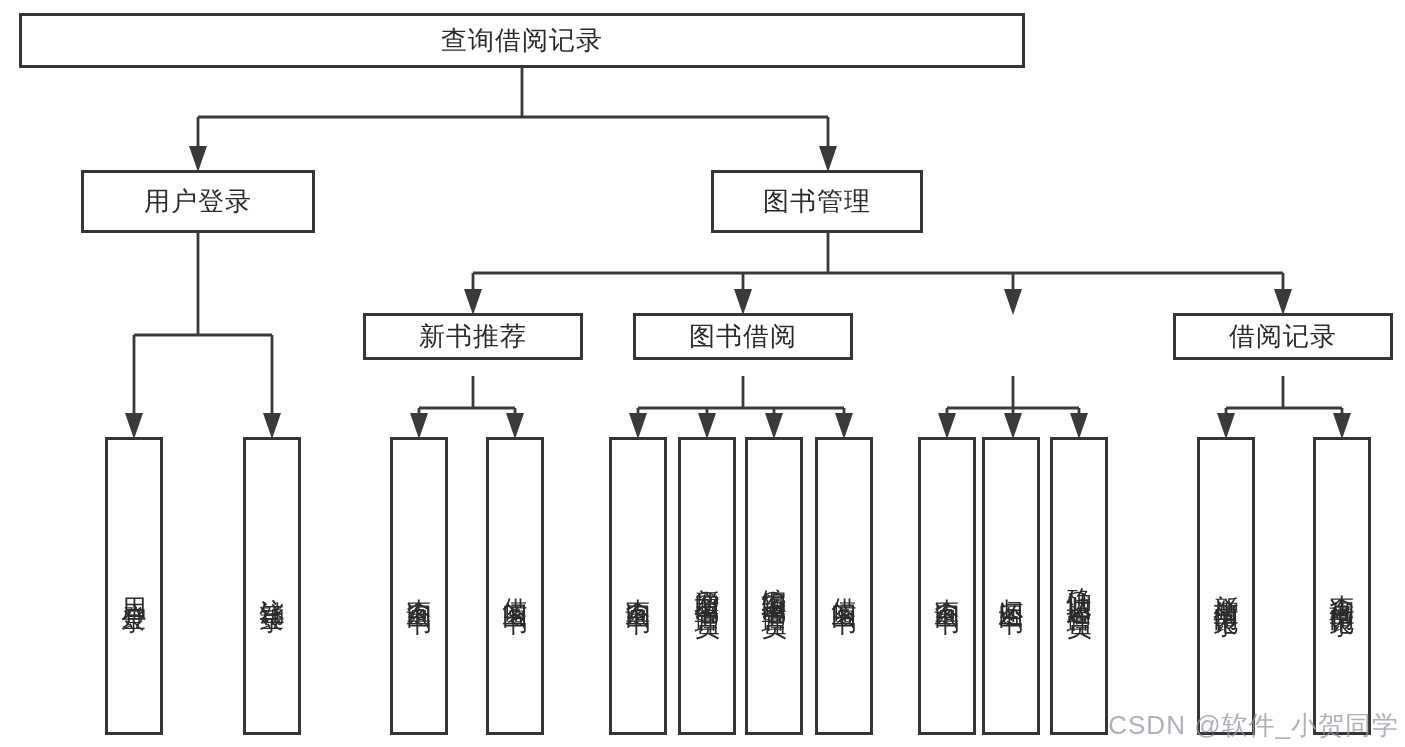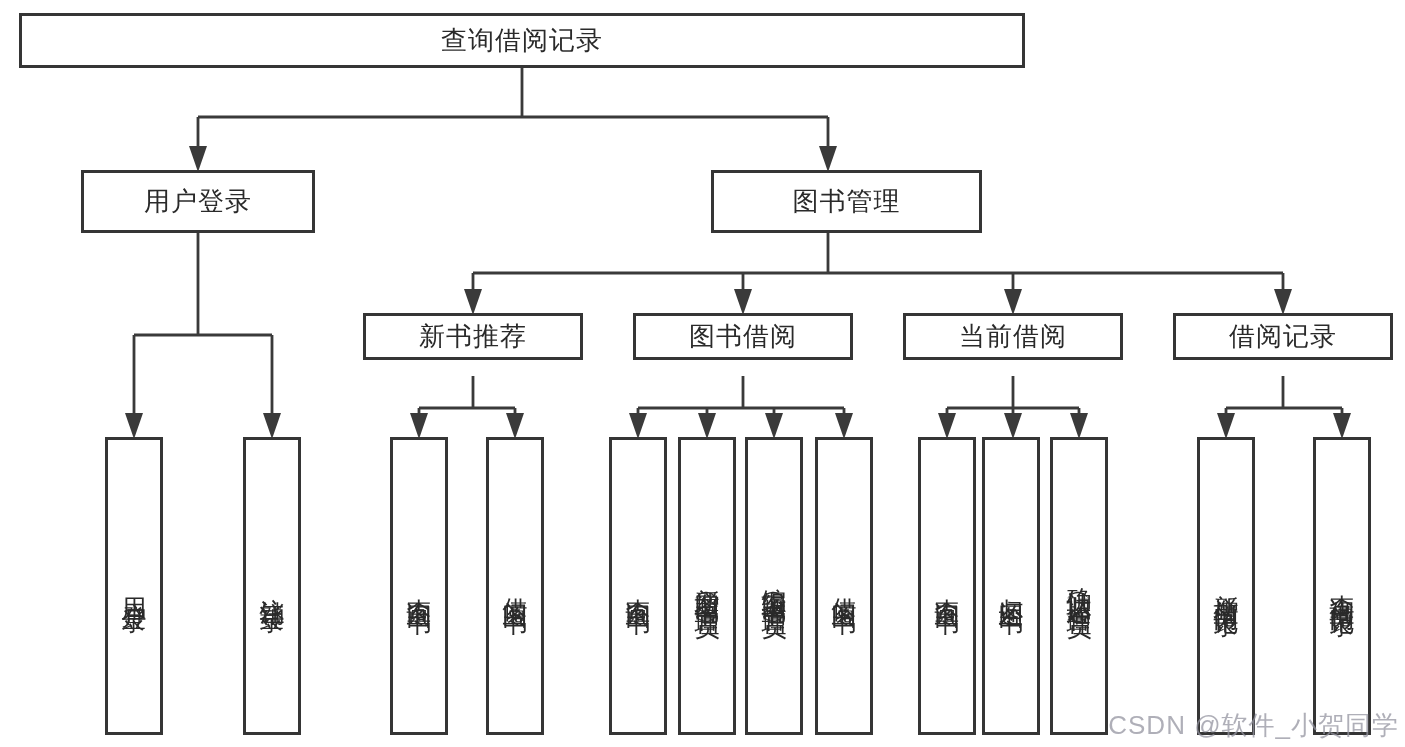--- a/index.html
+++ b/index.html
@@ -39,21 +39,21 @@
     writing-mode: vertical-rl;
     text-orientation: mixed;
     font-size: 25px;
     line-height: 1.0;
     letter-spacing: 4px;
     white-space: nowrap;
   }
   
   .n-root  { left: 19px;  top: 13px;  width: 1006px; height: 55px; }
   .n-l2a   { left: 81px;  top: 170px; width: 234px;  height: 63px; }
-  .n-l2b   { left: 711px; top: 170px; width: 271px;  height: 63px; }
+  .n-l2b   { left: 711px; top: 170px; width: 212px;  height: 63px; }
   .n-l3    { top: 313px;  width: 220px; height: 47px; }
   .n-l3a   { left: 363px; }
   .n-l3b   { left: 633px; }
   .n-l3c   { left: 903px; }
   .n-l3d   { left: 1173px; }
   .lf1  { left: 105px; }  .lf2  { left: 243px; }
   .lf3  { left: 390px; }  .lf4  { left: 486px; }
   .lf5  { left: 609px; }  .lf6  { left: 678px; }
   .lf7  { left: 745px; }  .lf8  { left: 815px; }
   .lf9  { left: 918px; }  .lf10 { left: 982px; }
@@ -134,23 +134,20 @@
   <div class="box n-l2b">
     <span class="h-label">图书管理</span>
   </div>
 
   <div class="box n-l3 n-l3a">
     <span class="h-label">新书推荐</span>
   </div>
   <div class="box n-l3 n-l3b">
     <span class="h-label">图书借阅</span>
   </div>
-  <div class="box n-l3 n-l3c">
-    <span class="h-label">当前借阅</span>
-  </div>
   <div class="box n-l3 n-l3d">
     <span class="h-label">借阅记录</span>
   </div>
 
   <div class="box leaf lf1">
     <span class="v-label">用户登录</span>
   </div>
   <div class="box leaf lf2">
     <span class="v-label">注销登录</span>
   </div>

